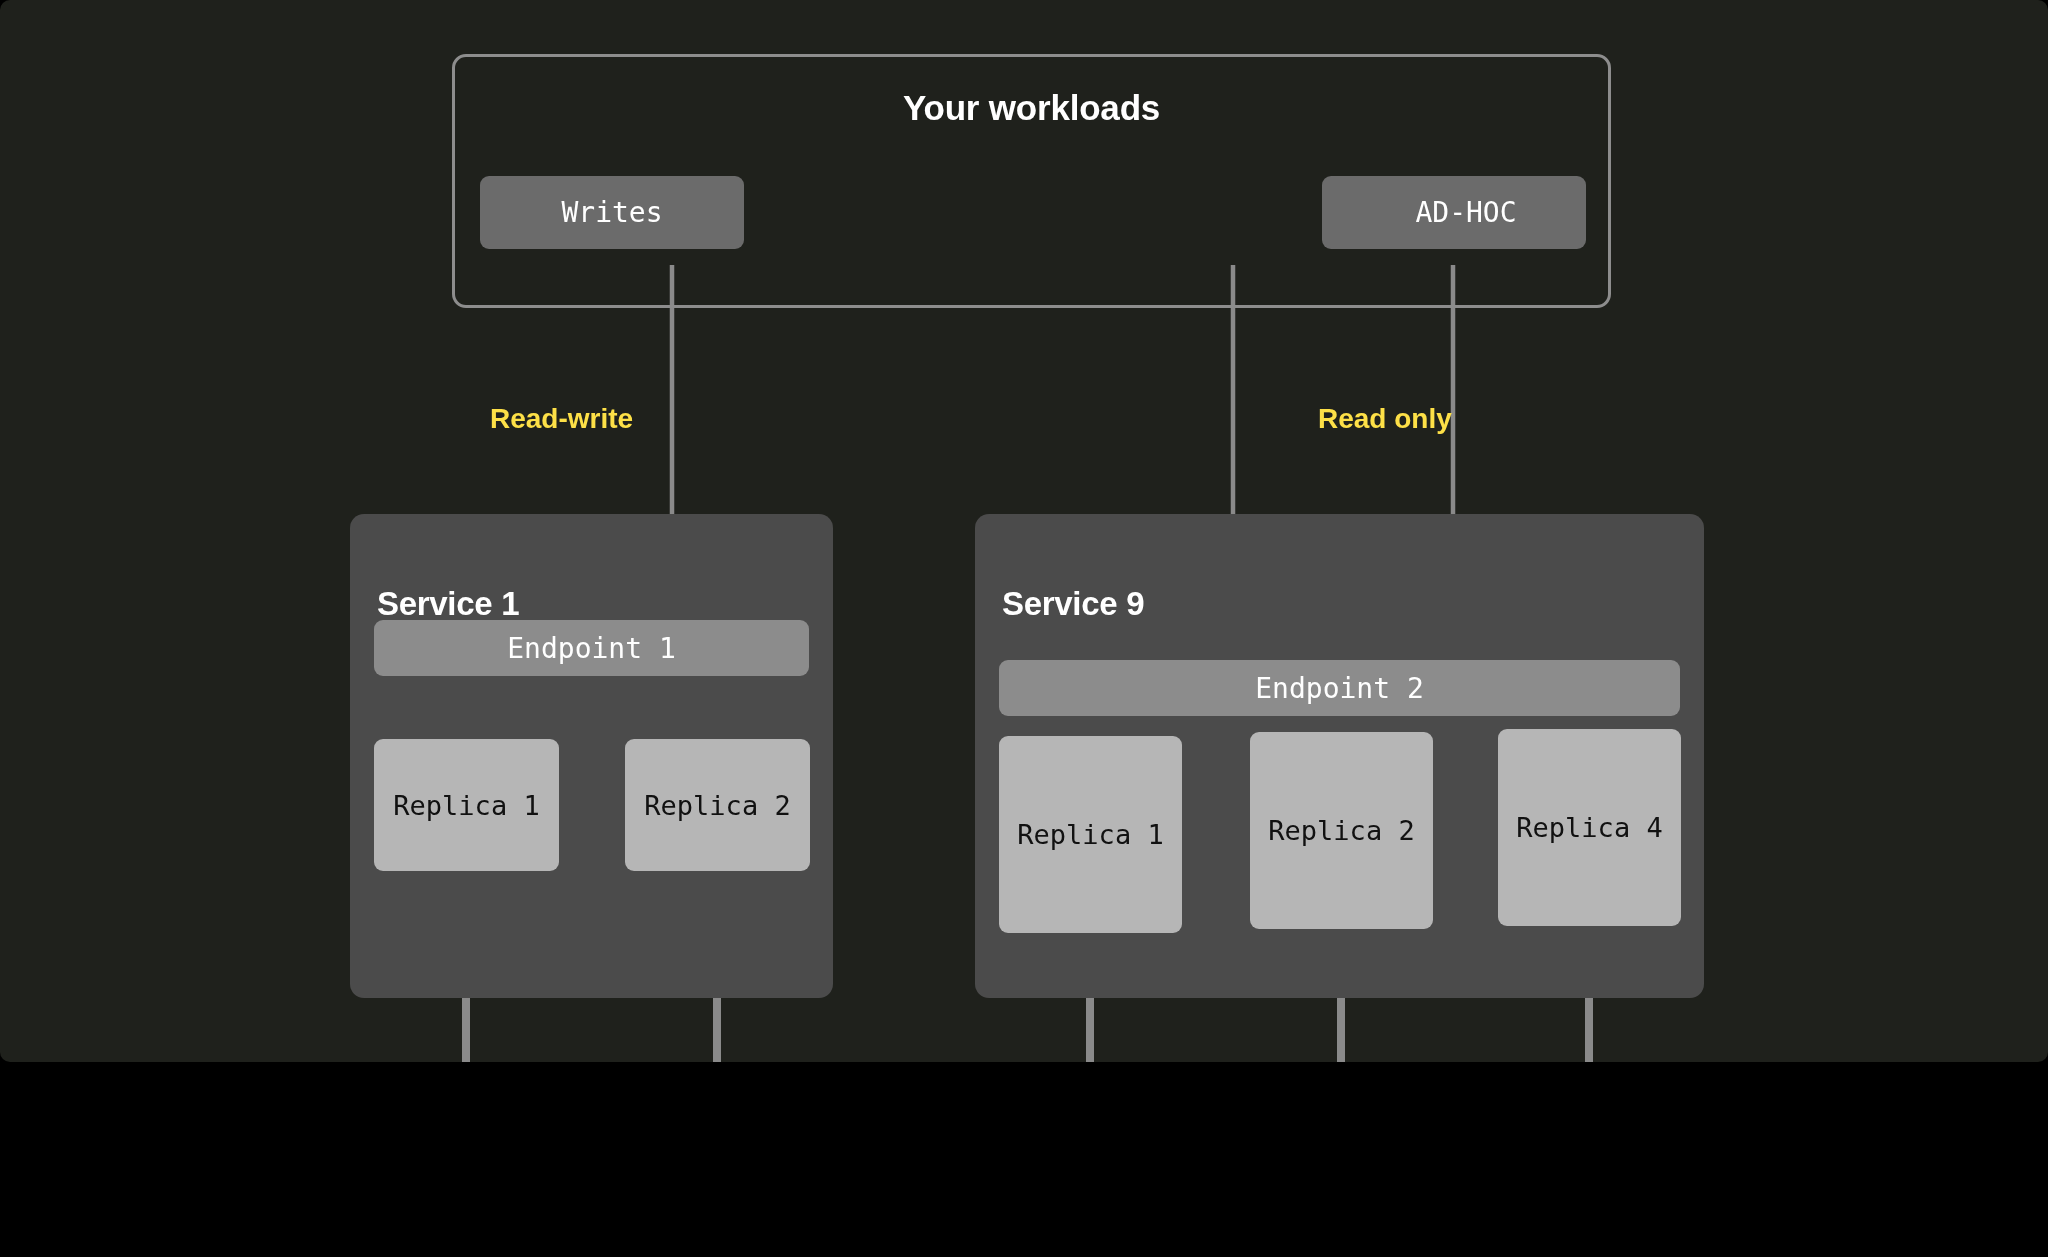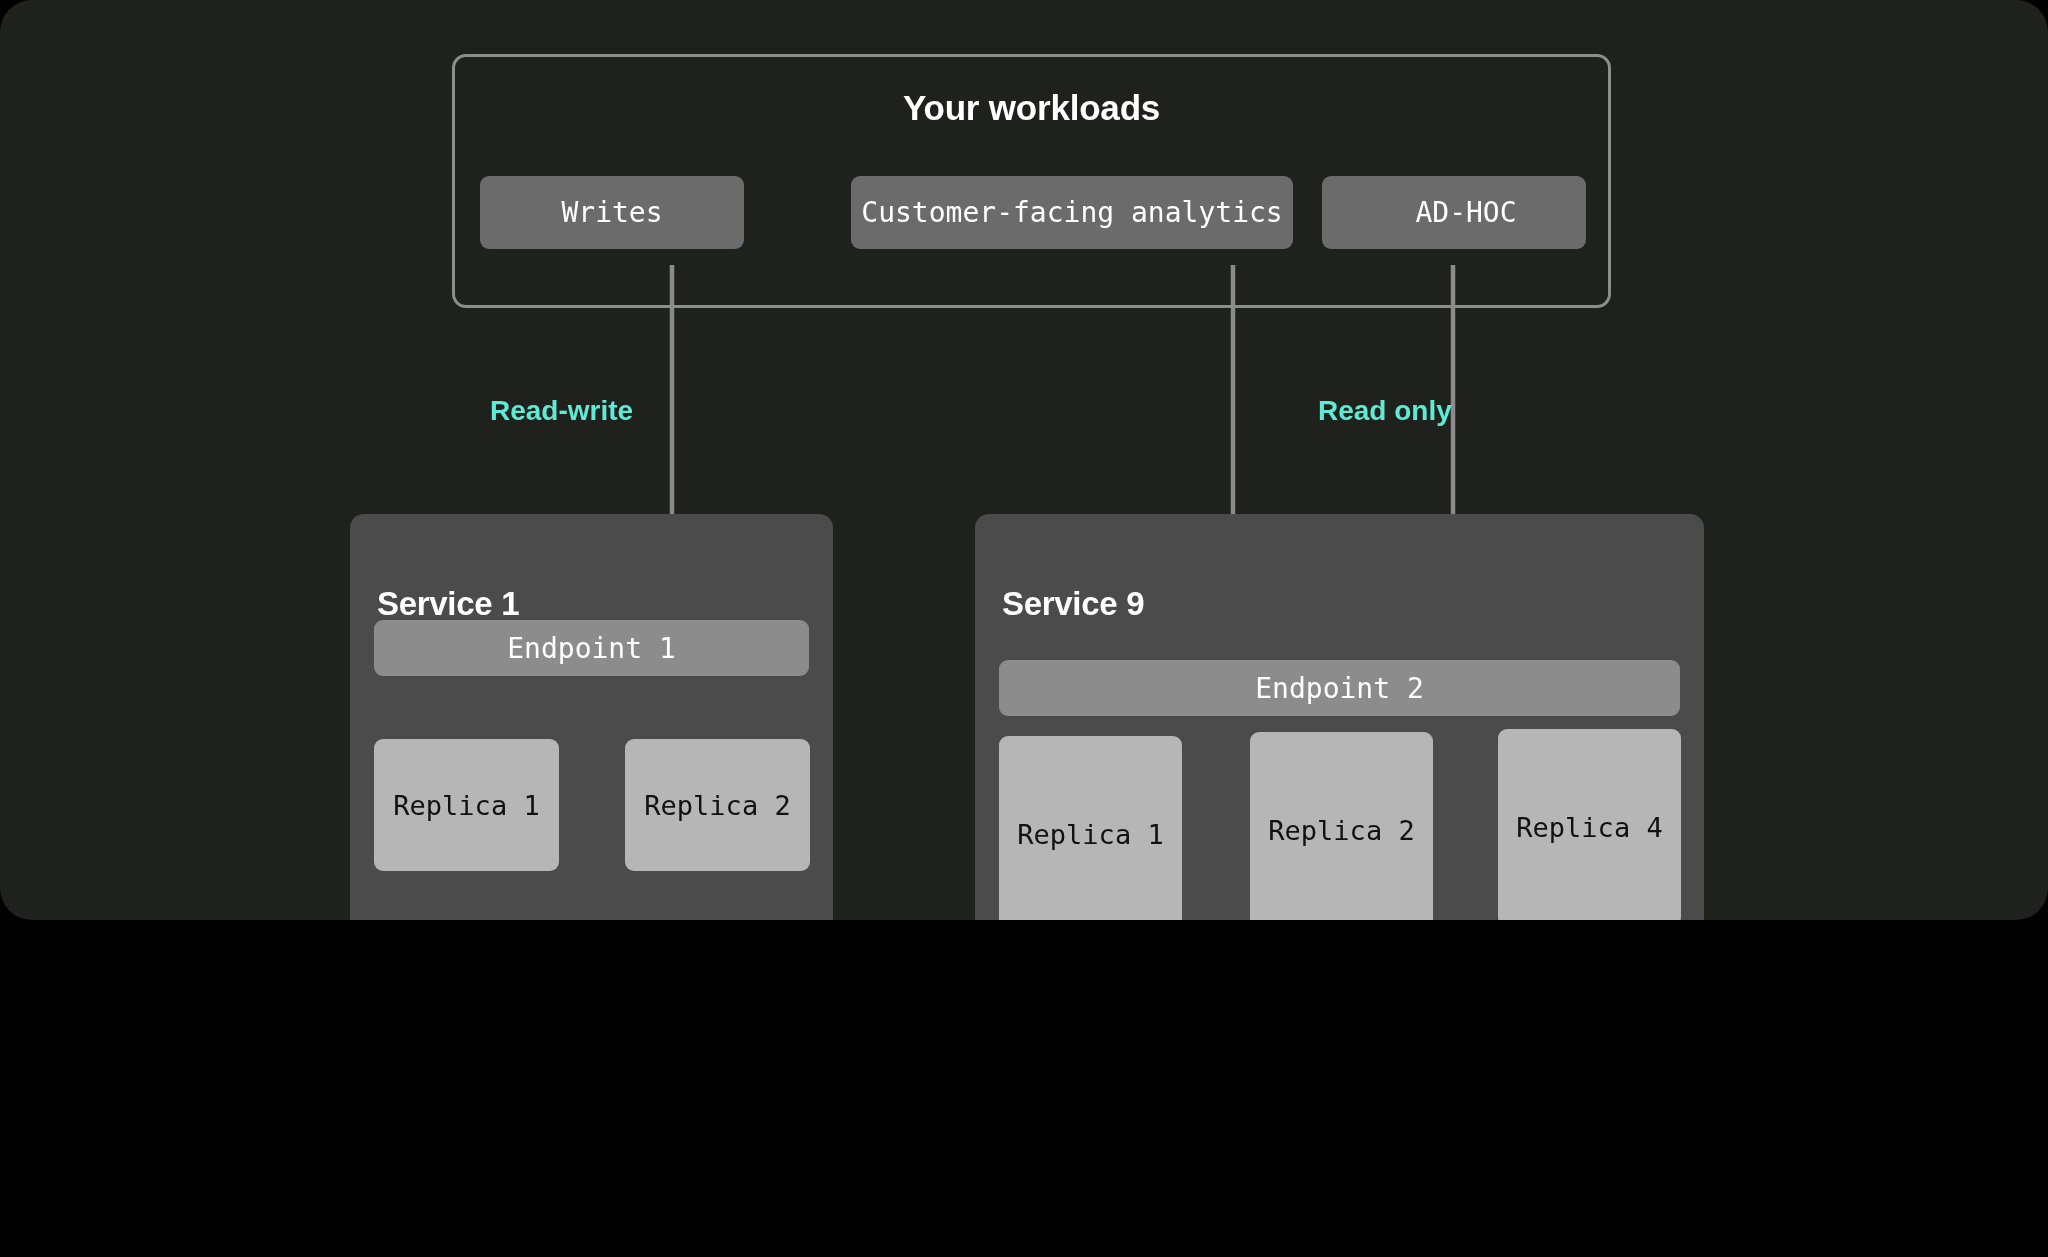--- a/index.html
+++ b/index.html
@@ -3,23 +3,23 @@
 <meta charset="utf-8">
 <style>
   html, body {
     margin: 0;
     padding: 0;
     background: #000000;
   }
   #canvas {
     position: relative;
     width: 2048px;
-    height: 920px;
+    height: 1062px;
     background: #1f211c;
-    border-radius: 32px;
+    border-radius: 10px;
     overflow: hidden;
     font-family: "Liberation Sans", sans-serif;
   }
 
   
   .abs { position: absolute; box-sizing: border-box; }
 
   
   #wires { position: absolute; left: 0; top: 0; width: 2048px; height: 1257px; }
 
@@ -51,25 +51,26 @@
     font-family: "DejaVu Sans Mono", "Liberation Mono", monospace;
     font-size: 28px;
     z-index: 6;
   }
   .chip-writes    { left: 480px;  width: 264px; }
   .chip-analytics { left: 851px;  width: 442px; }
   .chip-adhoc     { left: 1322px; width: 264px; padding-left: 24px; }
 
   
   .edge-label {
-    color: #5eead4;
+    color: #fde047;
     font-size: 28px;
     font-weight: bold;
     white-space: nowrap;
     z-index: 6;
+    margin-top: 8px;
   }
   .label-rw { left: 490px;  top: 395px; }
   .label-ro { left: 1318px; top: 395px; }
 
   
   .service {
     top: 514px; height: 484px;
     background: #4b4b4b;
     border-radius: 14px;
     z-index: 2;
@@ -163,21 +164,20 @@
 
     <path d="M1090,672 L1090,1062" stroke="#8a8a8a" stroke-width="8" fill="none"></path>
     <path d="M1341,672 L1341,1062" stroke="#8a8a8a" stroke-width="8" fill="none"></path>
     <path d="M1589,672 L1589,1062" stroke="#8a8a8a" stroke-width="8" fill="none"></path>
   </svg>
 
   <div class="abs workloads-box"></div>
   <div class="abs workloads-title">Your workloads</div>
 
   <div class="abs chip chip-writes">Writes</div>
-  <div class="abs chip chip-analytics">Customer-facing analytics</div>
   <div class="abs chip chip-adhoc">AD-HOC</div>
 
   <div class="abs edge-label label-rw">Read-write</div>
   <div class="abs edge-label label-ro">Read only</div>
 
   <div class="abs service service-1">
     <div class="service-title">Service 1</div>
     <div class="endpoint ep-1">Endpoint 1</div>
     <div class="replica s1-r1">Replica 1</div>
     <div class="replica s1-r2">Replica 2</div>

